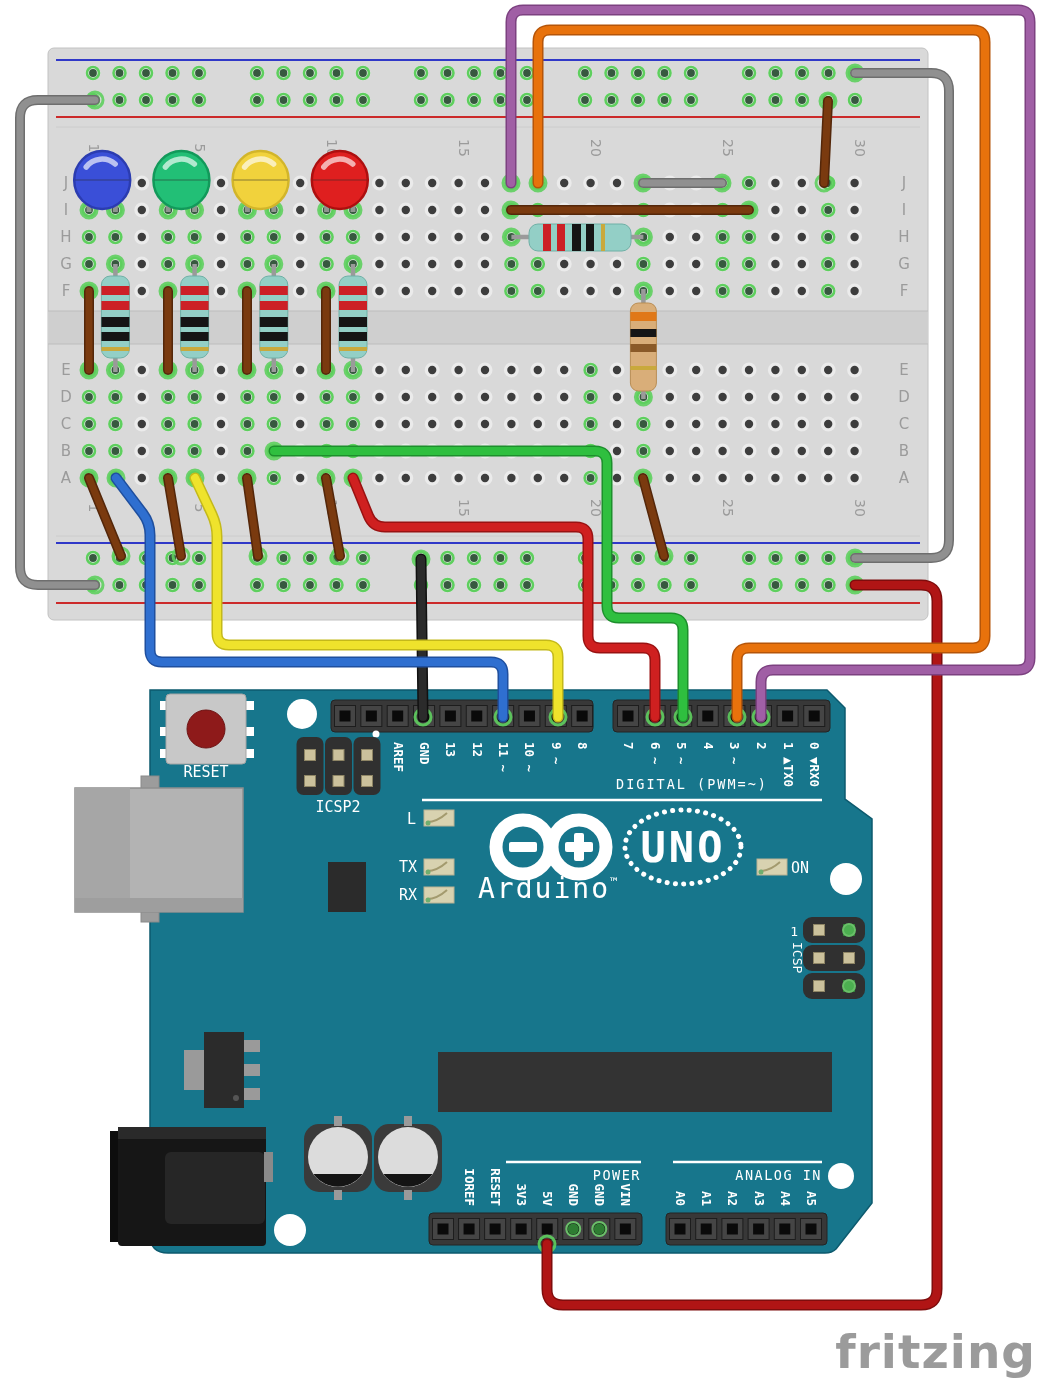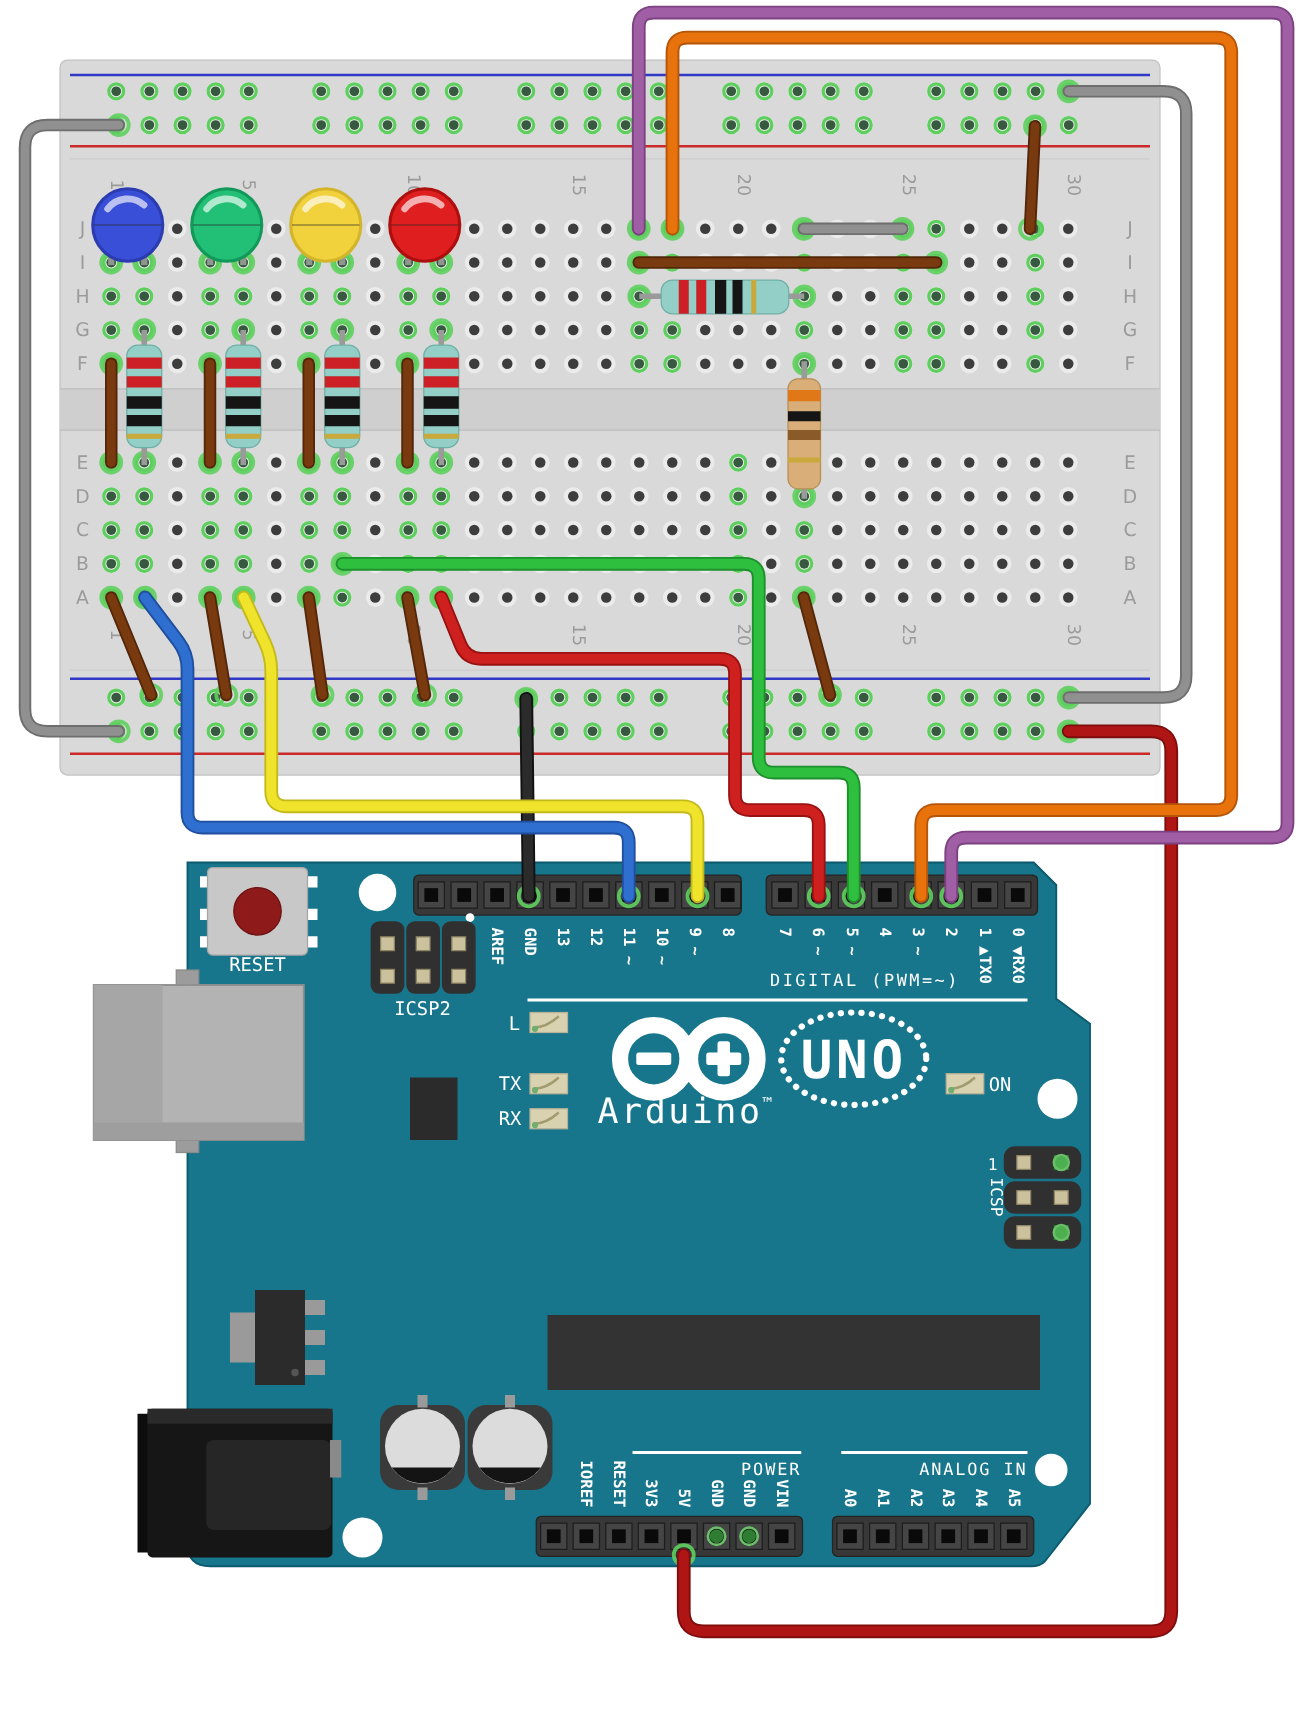--- a/index.html
+++ b/index.html
@@ -1546,13 +1546,14 @@
           <path d="M274 451 L595.0 451.0 Q607 451 607.0 463.0 L607.0 606.0 Q607 618 619.0 618.0 L671.0 618.0 Q683 618 683.0 630.0 L683 717" fill="none" stroke="#2fbf3f" stroke-width="8" stroke-linecap="round" stroke-linejoin="round"></path>
         </g>
         <g>
           <circle cx="353" cy="478" r="8" fill="none" stroke="#5ecf5e" stroke-width="3" opacity="0.9"></circle>
           <circle cx="655" cy="717" r="8" fill="none" stroke="#5ecf5e" stroke-width="3" opacity="0.9"></circle>
           <path d="M353 478 L368.5 515.9 Q373 527 385.0 527.0 L576.0 527.0 Q588 527 588.0 539.0 L588.0 636.0 Q588 648 600.0 648.0 L643.0 648.0 Q655 648 655.0 660.0 L655 717" fill="none" stroke="#991212" stroke-width="11" stroke-linecap="round" stroke-linejoin="round"></path>
           <path d="M353 478 L368.5 515.9 Q373 527 385.0 527.0 L576.0 527.0 Q588 527 588.0 539.0 L588.0 636.0 Q588 648 600.0 648.0 L643.0 648.0 Q655 648 655.0 660.0 L655 717" fill="none" stroke="#cf2020" stroke-width="8" stroke-linecap="round" stroke-linejoin="round"></path>
         </g>
       </g>
     </svg>
+  <div id="brand">fritzing</div>
 </div>
 
 </body></html>

